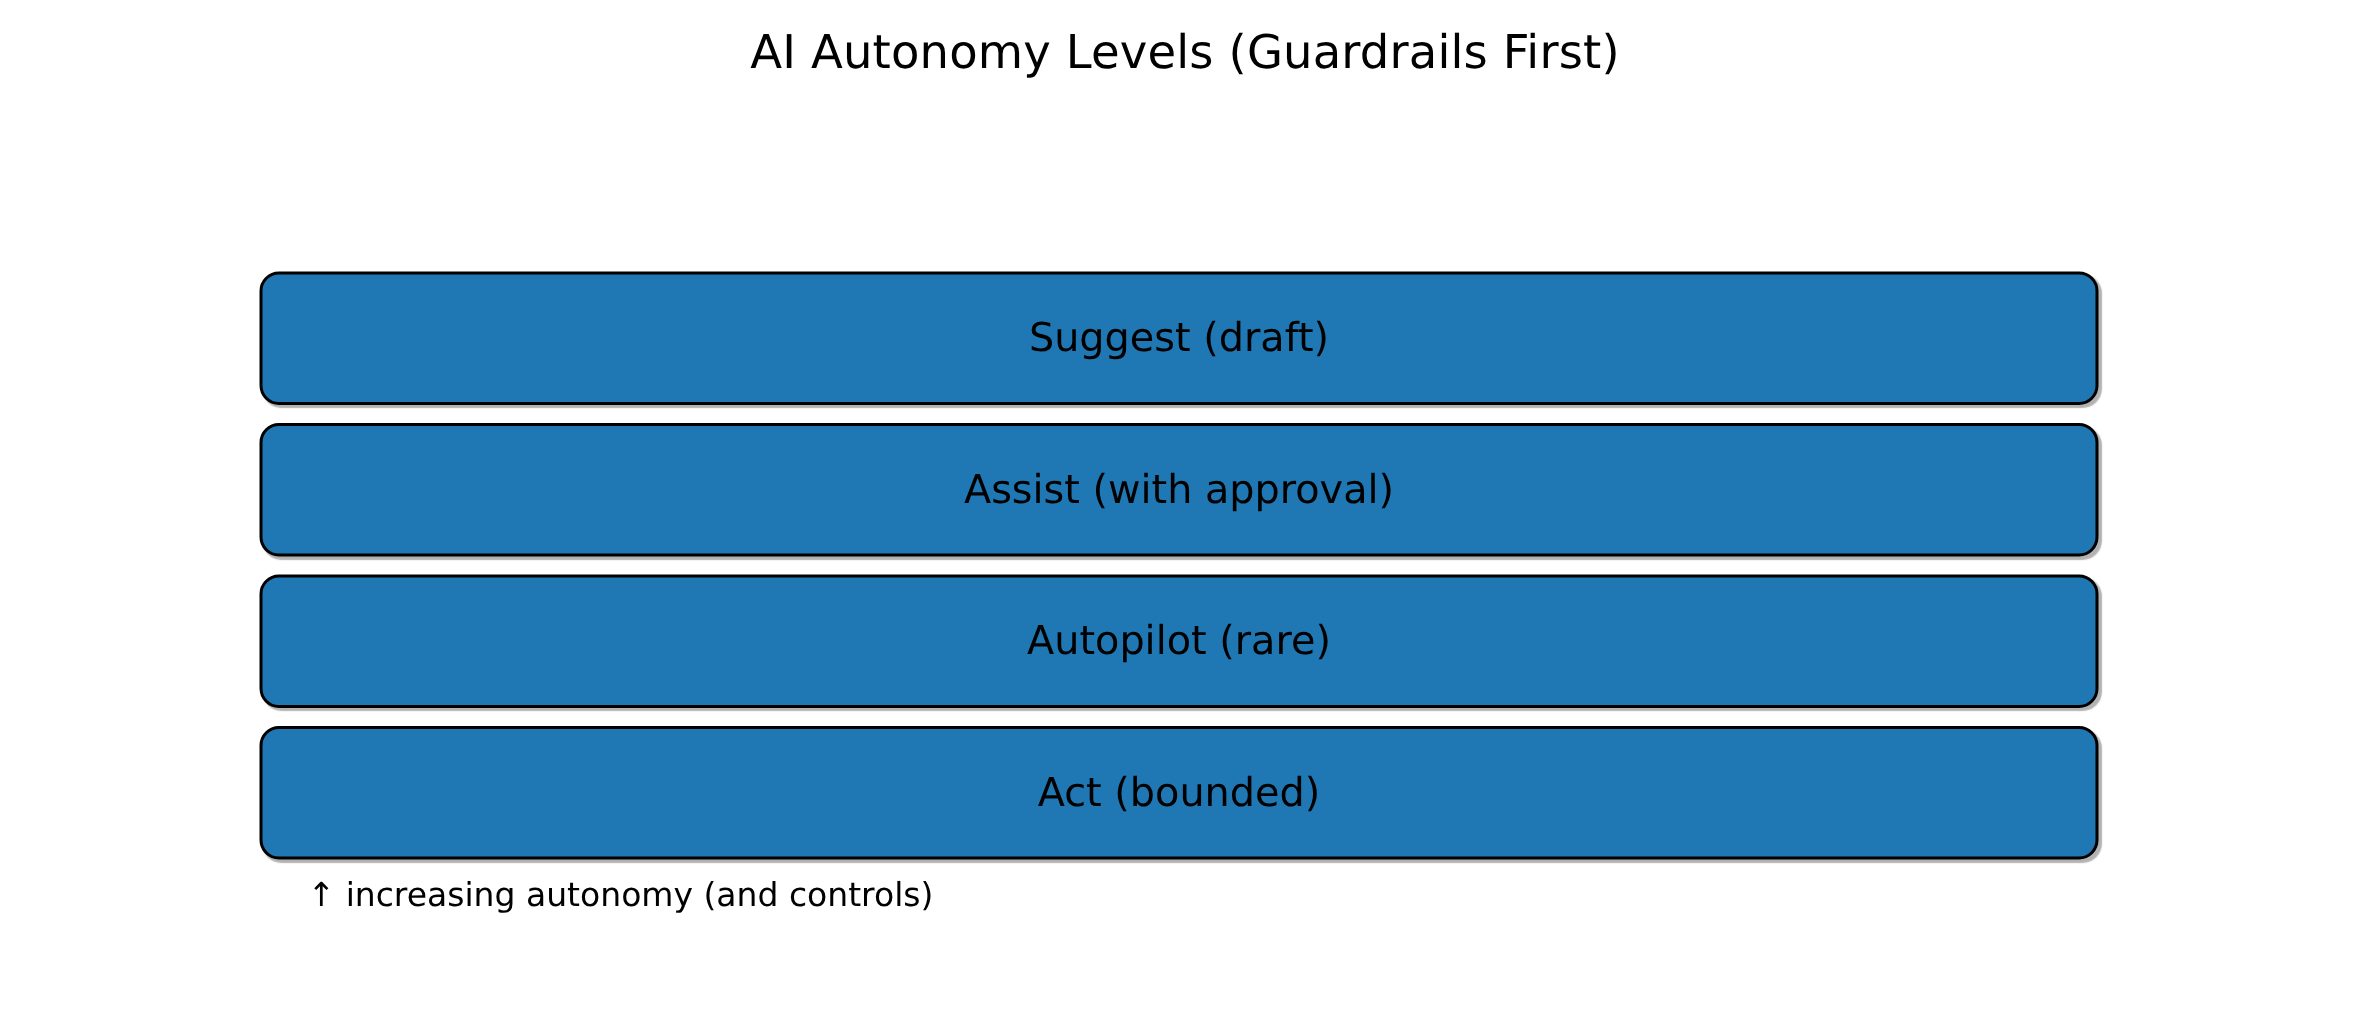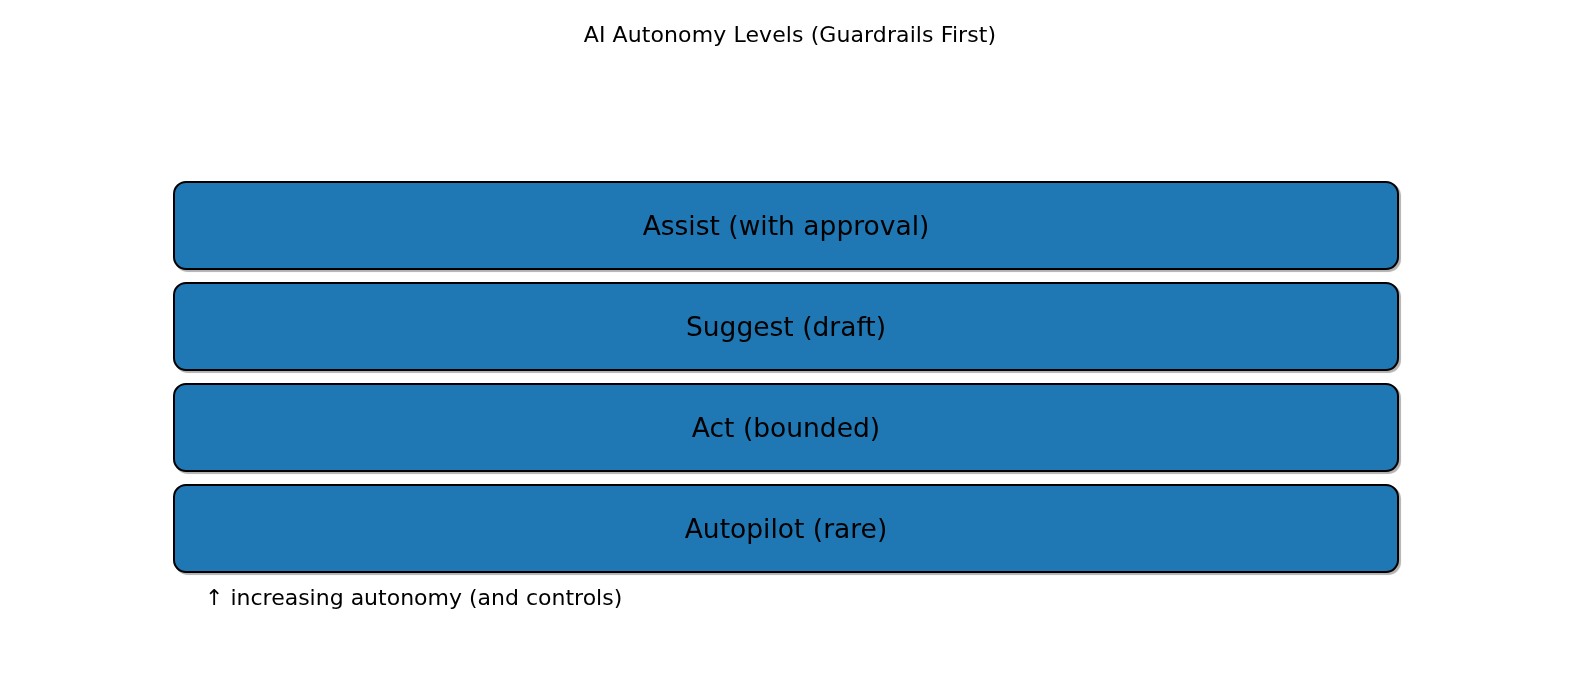--- a/index.html
+++ b/index.html
@@ -15,21 +15,21 @@
     font-family: "DejaVu Sans", sans-serif;
     color: #000000;
   }
 
   #chart-title {
     position: absolute;
     top: 14px;
     left: 0;
     width: 1580px;
     text-align: center;
-    font-size: 22px;
+    font-size: 31px;
     font-weight: 400;
     line-height: 42px;
     letter-spacing: 0.1px;
     color: #000000;
     white-space: nowrap;
   }
 
   #ladder {
     position: absolute;
     left: 173px;
@@ -75,30 +75,30 @@
   }
 </style>
 </head>
 <body>
 
 <div id="chart-title">AI Autonomy Levels (Guardrails First)</div>
 
 <div id="ladder">
 
   <div class="level-bar">
+    <span class="level-label">Suggest (draft)</span>
+  </div>
+
+  <div class="level-bar">
     <span class="level-label">Assist (with approval)</span>
   </div>
 
   <div class="level-bar">
-    <span class="level-label">Suggest (draft)</span>
+    <span class="level-label">Autopilot (rare)</span>
   </div>
 
   <div class="level-bar">
     <span class="level-label">Act (bounded)</span>
-  </div>
-
-  <div class="level-bar">
-    <span class="level-label">Autopilot (rare)</span>
   </div>
 
 </div>
 
 <div id="axis-caption">↑ increasing autonomy (and controls)</div>
 
 </body></html>

